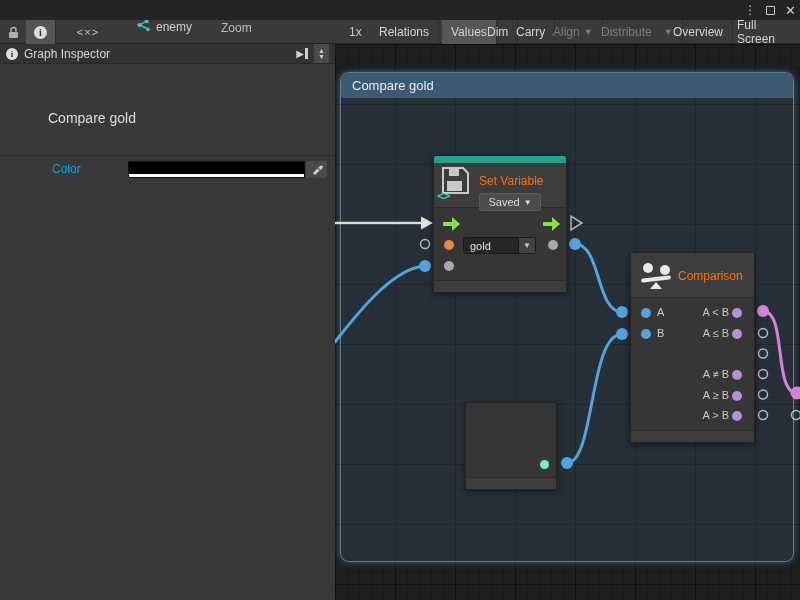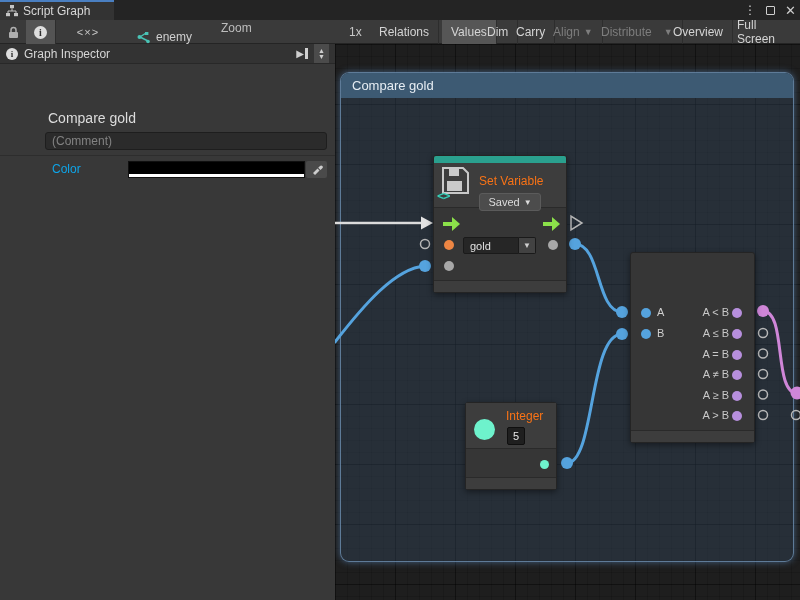--- a/index.html
+++ b/index.html
@@ -23,21 +23,21 @@
             font-size:12px; color:#d4d4d4; padding:0 9px; border-right:1px solid #2d2d2d; }
   .tb-btn.active { background:#565656; }
   .tb-btn.disabled { color:#7d7d7d; }
   .caret { font-size:9px; margin-left:4px; color:inherit; }
   .zoom-label { position:absolute; left:221px; top:0; height:16px; display:flex; align-items:center;
                 font-size:12px; color:#bdbdbd; }
   .zoom-track { position:absolute; left:251px; top:31.5px; width:88px; height:1.5px; background:#8a8a8a; }
   .zoom-knob { position:absolute; left:330px; top:26px; width:11px; height:11px; border-radius:50%; background:#b4b4b4; }
   .zoom-value { position:absolute; left:349px; top:0; height:24px; display:flex; align-items:center;
                 font-size:12px; color:#c8c8c8; }
-  .enemy-wrap { position:absolute; left:136px; top:0; height:24px; display:flex; align-items:flex-end; gap:6px; }
+  .enemy-wrap { position:absolute; left:136px; top:0; height:24px; display:flex; align-items:flex-start; gap:6px; }
   .enemy-label { font-size:12px; color:#cfcfcf; }
   .codexml { position:absolute; left:62px; top:0; width:52px; height:24px; display:flex; align-items:center;
              justify-content:center; color:#c9c9c9; font-size:11px; letter-spacing:1px; }
   .lock-btn { position:absolute; left:0; top:0; width:26px; height:24px; display:flex; align-items:center; justify-content:center; }
   .info-btn { position:absolute; left:26px; top:0; width:30px; height:24px; display:flex; align-items:center;
               justify-content:center; background:#545454; border-right:1px solid #2d2d2d; }
   .info-circ { width:13px; height:13px; border-radius:50%; background:#dedede; color:#2f2f2f; font-size:10px;
                font-weight:bold; display:flex; align-items:center; justify-content:center; font-family:"Liberation Serif",serif; }
 
   
@@ -123,29 +123,20 @@
   .mint-circle { position:absolute; left:8px; top:16px; width:21px; height:21px; border-radius:50%;
                  background:#6ef2cc; }
   .int-value { position:absolute; left:41px; top:24px; width:18px; height:18px; background:#1f1f1f;
                border:1px solid #0f0f0f; border-radius:2px; color:#e8e8e8; font-size:11px;
                display:flex; align-items:center; justify-content:center; }
 </style>
 </head>
 <body>
 
 <div class="tabbar">
-  <div class="tab">
-    <svg width="12" height="12" viewBox="0 0 12 12">
-      <rect x="4" y="0" width="4" height="3.2" fill="#c4c4c4"></rect>
-      <rect x="0" y="8" width="4" height="3.2" fill="#c4c4c4"></rect>
-      <rect x="8" y="8" width="4" height="3.2" fill="#c4c4c4"></rect>
-      <path d="M6 3.2 V6 M2 8 V6 H10 V8" stroke="#c4c4c4" stroke-width="1" fill="none"></path>
-    </svg>
-    <span class="tab-label">Script Graph</span>
-  </div>
   <div class="win-controls">
     <span class="dots-icon">⋮</span>
     <span class="maximize-icon"></span>
     <span class="close-icon">✕</span>
   </div>
 </div>
 
 <div class="toolbar">
   <div class="lock-btn">
     <svg width="11" height="13" viewBox="0 0 11 13">
@@ -205,21 +196,20 @@
   <div class="insp-header">
     <div class="info-circ" style="width:12px;height:12px;font-size:9px;">i</div>
     <span class="insp-title">Graph Inspector</span>
     <div class="expand-btn">▶<span class="expand-bar"></span></div>
     <div class="spinner">
         <span>▲</span>
         <span>▼</span>
       </div>
   </div>
   <div class="graph-title">Compare gold</div>
-  <input class="comment-input" type="text" placeholder="(Comment)" style="">
   <div class="insp-divider"></div>
   <div class="color-label">Color</div>
   <div class="color-swatch">
     <div class="alpha-strip"></div>
   </div>
   <div class="eyedrop-btn">
     <svg width="12" height="12" viewBox="0 0 12 12">
       <path d="M2 10 L6.5 5.5 L8.5 7.5 L4 12 Z M7.2 4.8 L9 3 a1.6 1.6 0 0 1 2.3 2.3 L9.5 7.1 Z" fill="#cdcdcd" transform="translate(0,-1)"></path>
     </svg>
   </div>
@@ -293,56 +283,54 @@
     </div>
     <div class="gold-dd-btn">
       <span>▼</span>
     </div>
     <div class="port gray" style="left:114px;top:84px;"></div>
     <div class="port gray" style="left:10px;top:105px;"></div>
     <div class="node-footer"></div>
   </div>
 
   <div class="node node-cmp">
+    <div class="node-header">
+      <svg width="32" height="30" viewBox="0 0 32 30" style="position:absolute;left:9px;top:8px;">
+        <circle cx="8" cy="7" r="5" fill="#e8e8e8"></circle>
+        <circle cx="25" cy="9" r="5" fill="#e8e8e8"></circle>
+        <rect x="1" y="16" width="30" height="4" rx="2" fill="#e8e8e8" transform="rotate(-7 16 18)"></rect>
+        <polygon points="10,28 22,28 16,21" fill="#e8e8e8"></polygon>
+      </svg>
+      <span class="node-title" style="left:47px;top:16px;">Comparison</span>
+    </div>
     <div class="cmp-row" style="top:50px;">
       <div class="port blue" style="left:10px;top:5px;"></div>
       <span class="cmp-in-label">A</span>
       <span class="cmp-out-label">A &lt; B</span>
       <div class="port purple" style="right:12px;top:5px;"></div>
     </div>
     <div class="cmp-row" style="top:71px;">
       <div class="port blue" style="left:10px;top:5px;"></div>
       <span class="cmp-in-label">B</span>
       <span class="cmp-out-label">A ≤ B</span>
       <div class="port purple" style="right:12px;top:5px;"></div>
     </div>
-    <div class="cmp-row" style="top:92px;">
-      <span class="cmp-out-label">A = B</span>
-      <div class="port purple" style="right:12px;top:5px;"></div>
-    </div>
     <div class="cmp-row" style="top:112px;">
       <span class="cmp-out-label">A ≠ B</span>
       <div class="port purple" style="right:12px;top:5px;"></div>
     </div>
     <div class="cmp-row" style="top:133px;">
       <span class="cmp-out-label">A ≥ B</span>
       <div class="port purple" style="right:12px;top:5px;"></div>
     </div>
     <div class="cmp-row" style="top:153px;">
       <span class="cmp-out-label">A &gt; B</span>
       <div class="port purple" style="right:12px;top:5px;"></div>
     </div>
     <div class="node-footer"></div>
   </div>
 
   <div class="node node-int">
-    <div class="node-header">
-      <div class="mint-circle"></div>
-      <span class="node-title" style="left:40px;top:6px;">Integer</span>
-      <div class="int-value">
-        <span>5</span>
-      </div>
-    </div>
     <div class="port mint-sm" style="left:74px;top:57px;"></div>
     <div class="node-footer"></div>
   </div>
 
 </div>
 
 </body></html>

